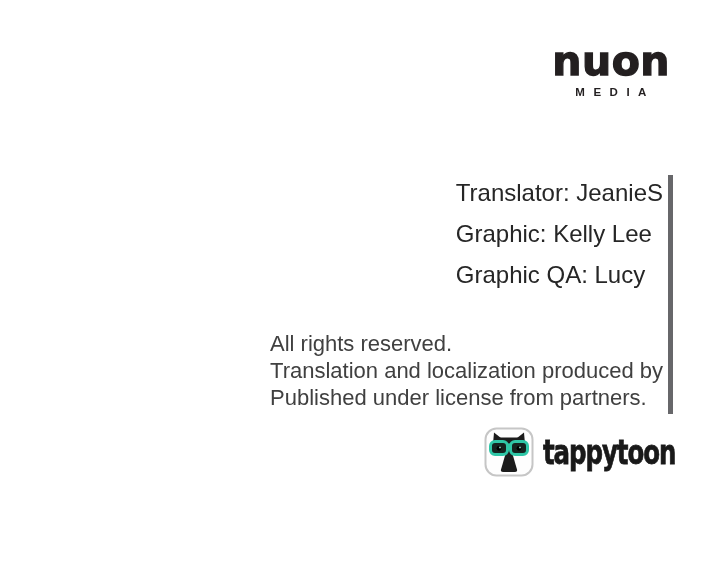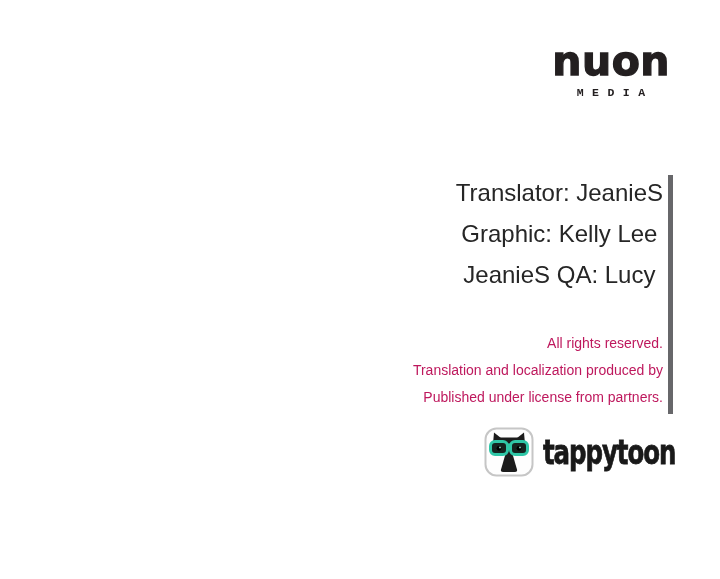--- a/index.html
+++ b/index.html
@@ -25,47 +25,46 @@
     font-size: 41px;
     font-weight: 900;
     letter-spacing: 0.5px;
     line-height: 1;
     color: #231f20;
     -webkit-text-stroke: 1.3px #231f20;
   }
   .nuon-sub {
     margin-top: 4px;
     padding-left: 8px; 
-    font-family: Liberation Mono, monospace;
+    font-family: Liberation Sans, sans-serif;
     font-size: 11.5px;
     font-weight: 700;
     letter-spacing: 8.5px;
     color: #231f20;
   }
 
   
   .credits {
     position: absolute;
     top: 172px;
     right: 57px;
-    text-align: center;
+    text-align: left;
     font-size: 24px;
     line-height: 41px;
     color: #262626;
   }
 
   
   .rights {
     position: absolute;
     top: 330px;
     right: 57px;
-    text-align: right;
-    font-size: 14px;
+    font-size: 22px;
     line-height: 27px;
-    color: #be185d;
+    color: #404040;
   }
 
   
   .vbar {
     position: absolute;
     left: 668px;
     top: 175px;
     width: 5px;
     height: 239px;
     background: #67676a;
@@ -101,21 +100,21 @@
 <div class="page">
 
   <div class="nuon-logo">
     <div class="nuon-word">nuon</div>
     <div class="nuon-sub">MEDIA</div>
   </div>
 
   <div class="credits">
     <div>Translator: JeanieS</div>
     <div>Graphic: Kelly Lee</div>
-    <div>JeanieS QA: Lucy</div>
+    <div>Graphic QA: Lucy</div>
   </div>
 
   <div class="rights">
     <div>All rights reserved.</div>
     <div>Translation and localization produced by</div>
     <div>Published under license from partners.</div>
   </div>
 
   <div class="vbar"></div>
 

